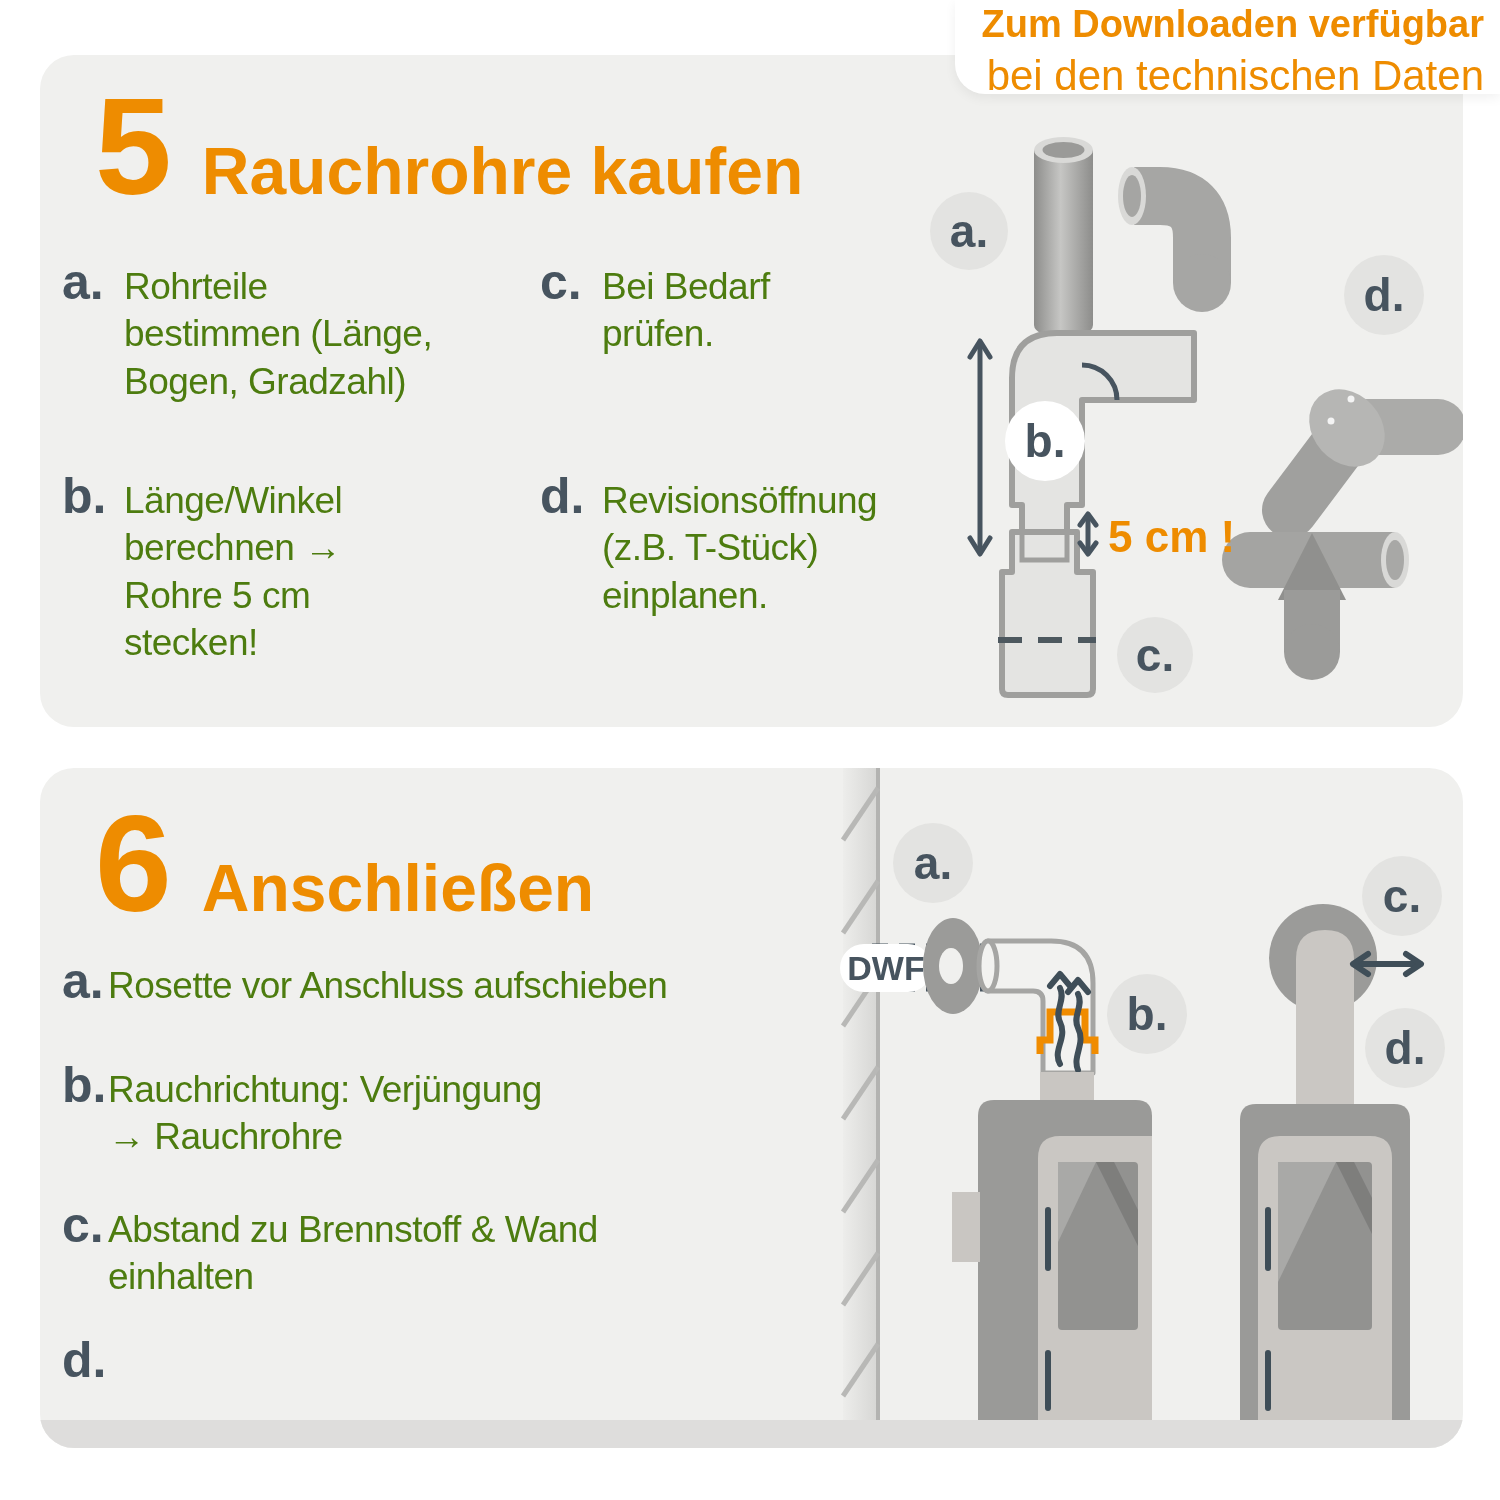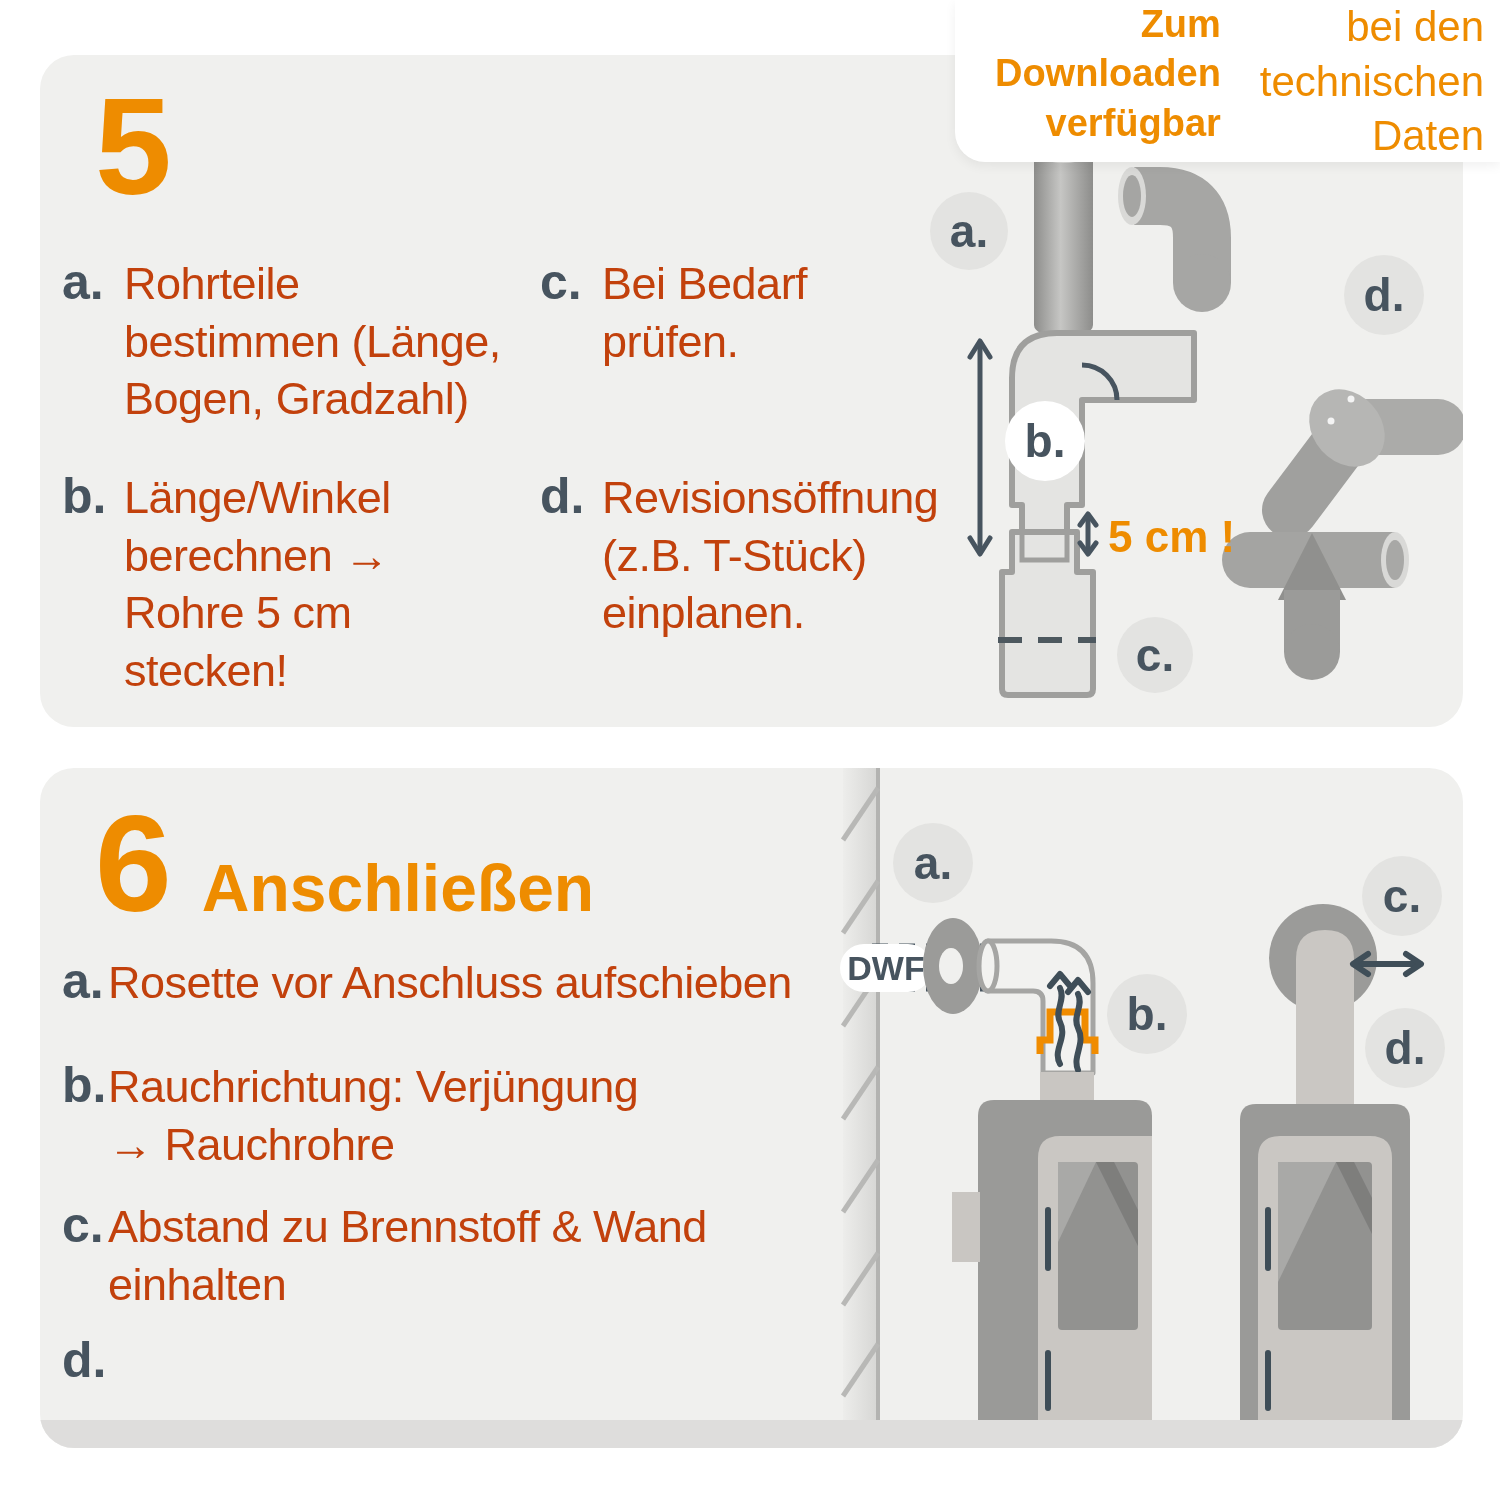--- a/index.html
+++ b/index.html
@@ -11,30 +11,30 @@
   #panel6{top:768px;height:680px;}
   .panel svg{position:absolute;left:0;top:0;z-index:1;}
   .heading{position:absolute;left:55px;display:flex;align-items:baseline;gap:30px;
            color:#ee8c00;z-index:2;white-space:nowrap;}
   .heading .num{font-size:138px;font-weight:bold;line-height:1;}
   .heading .ttl{font-size:66px;font-weight:bold;line-height:1;}
   #panel5 .heading{top:22px;}
   #panel6 .heading{top:26px;}
   .item{position:absolute;display:flex;align-items:baseline;z-index:2;}
   .item .ltr{font-size:50px;font-weight:bold;color:#47545f;flex:0 0 auto;}
-  .item .txt{font-size:45px;color:#c2410c;line-height:1.28;letter-spacing:-0.5px;
+  .item .txt{font-size:37px;color:#4d7c0f;line-height:1.28;letter-spacing:-0.5px;
              white-space:pre-line;}
   #panel5 .item .ltr{width:62px;}
   #panel6 .item .ltr{width:46px;}
   #p5a{left:22px;top:198px;}  #p5b{left:22px;top:412px;}
   #p5c{left:500px;top:198px;} #p5d{left:500px;top:412px;}
   #p6a{left:22px;top:184px;}  #p6b{left:22px;top:288px;}
   #p6c{left:22px;top:428px;}  #p6d{left:22px;top:563px;}
-  .badge{position:absolute;top:0;right:0;width:545px;height:162px;background:#ffffff;
-         border-radius:0 0 0 30px;z-index:5;display:flex;flex-direction:row;
+  .badge{position:absolute;top:0;right:0;width:545px;height:94px;background:#ffffff;
+         border-radius:0 0 0 30px;z-index:5;display:flex;flex-direction:column;
          justify-content:space-between;text-align:right;padding-right:16px;box-sizing:border-box;
          color:#ee8c00;box-shadow:0 4px 12px rgba(0,0,0,0.06);}
   .badge .b1{font-size:38px;font-weight:bold;line-height:1.3;}
   .badge .b2{font-size:42px;line-height:1.3;}
   text.lbl{font-size:46px;font-weight:bold;fill:#47545f;text-anchor:middle;}
   text.cm{font-size:44px;font-weight:bold;fill:#ee8c00;}
   text.dwf{font-size:34px;font-weight:bold;fill:#47545f;text-anchor:middle;}
 </style>
 </head>
 <body>
@@ -123,20 +123,21 @@
       </g>
 
       <g>
         <circle cx="1115" cy="600" r="38" fill="#e3e3e1"></circle>
         <text class="lbl" x="1115" y="616">c.</text>
       </g>
     </svg>
 
     <div class="heading">
       <span class="num">5</span>
+      <span class="ttl">Rauchrohre kaufen</span>
     </div>
 
     <div class="item" id="p5a">
       <span class="ltr">a.</span>
       <span class="txt">Rohrteile
 bestimmen (Länge,
 Bogen, Gradzahl)</span>
     </div>
     <div class="item" id="p5b">
       <span class="ltr">b.</span>

